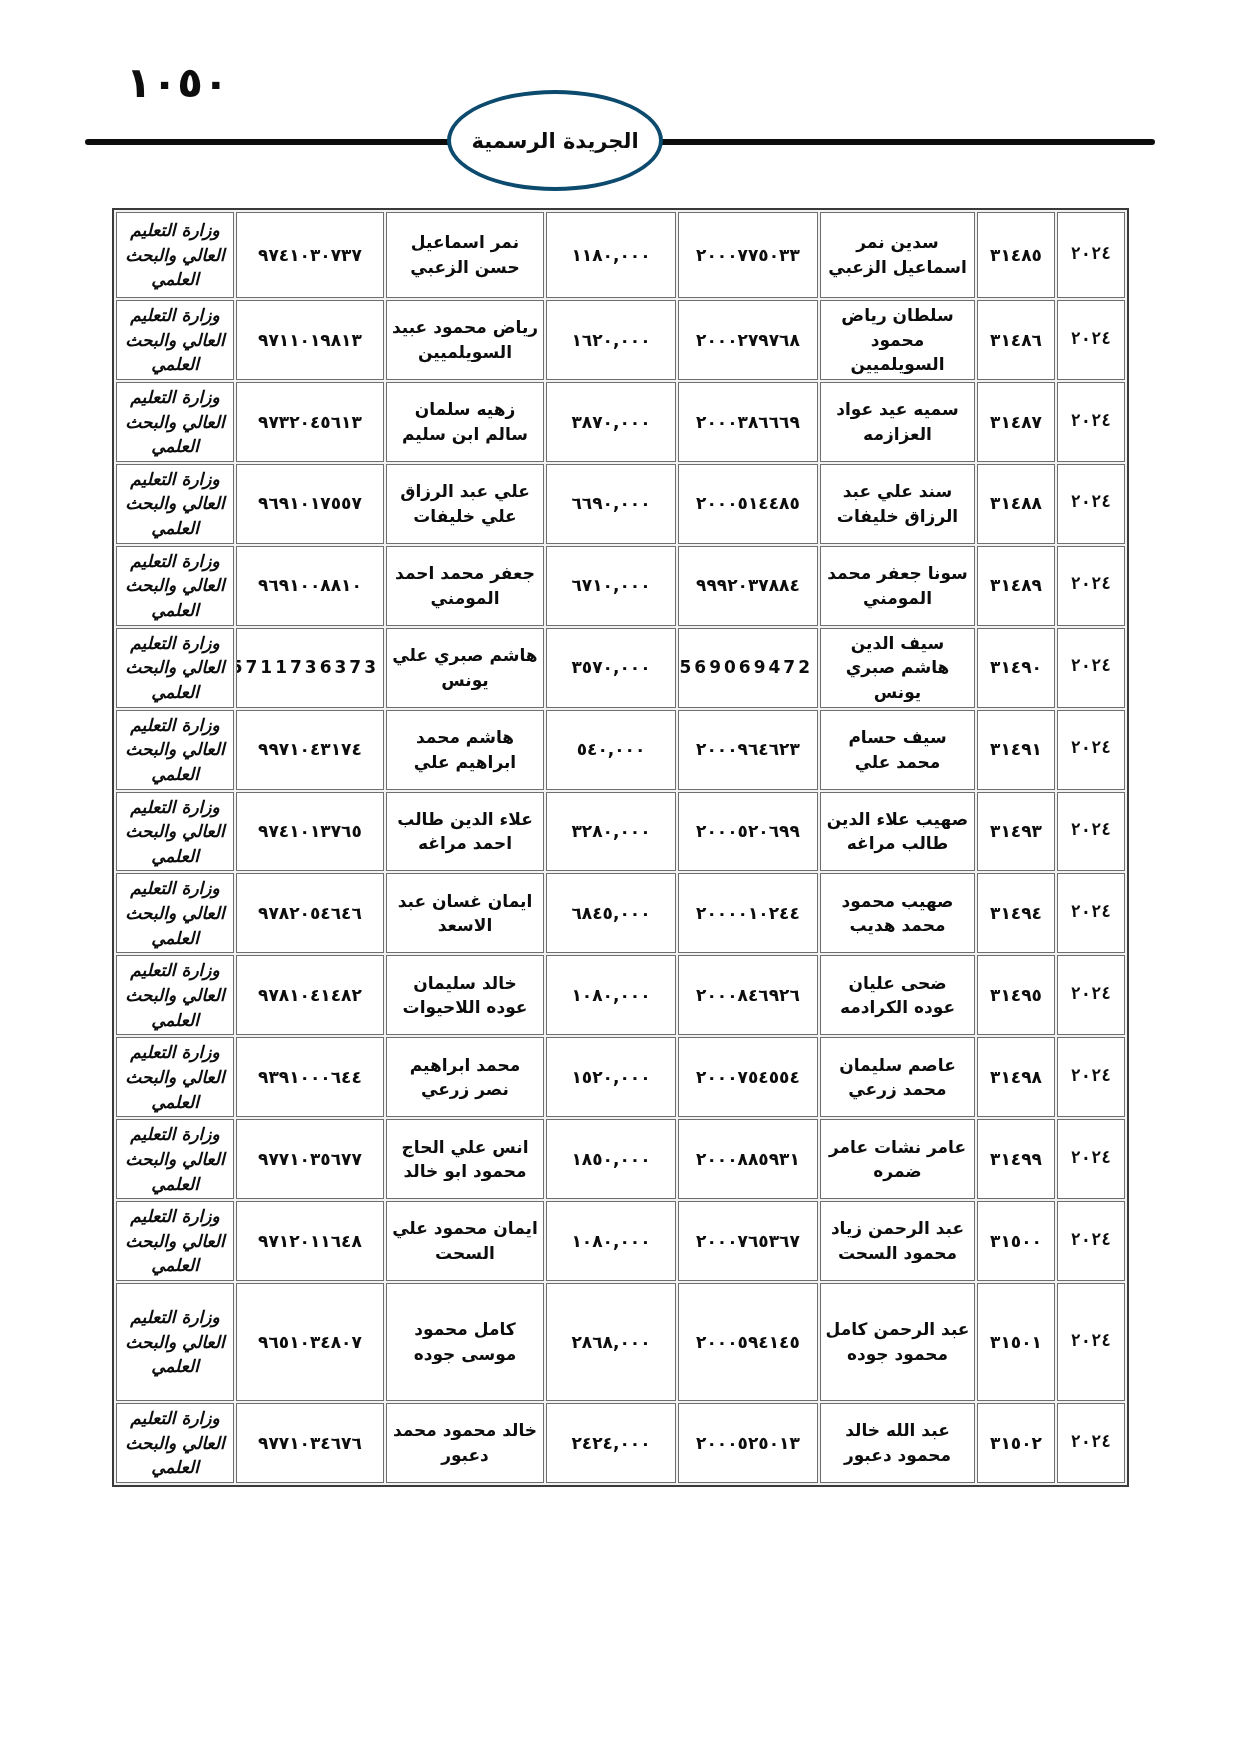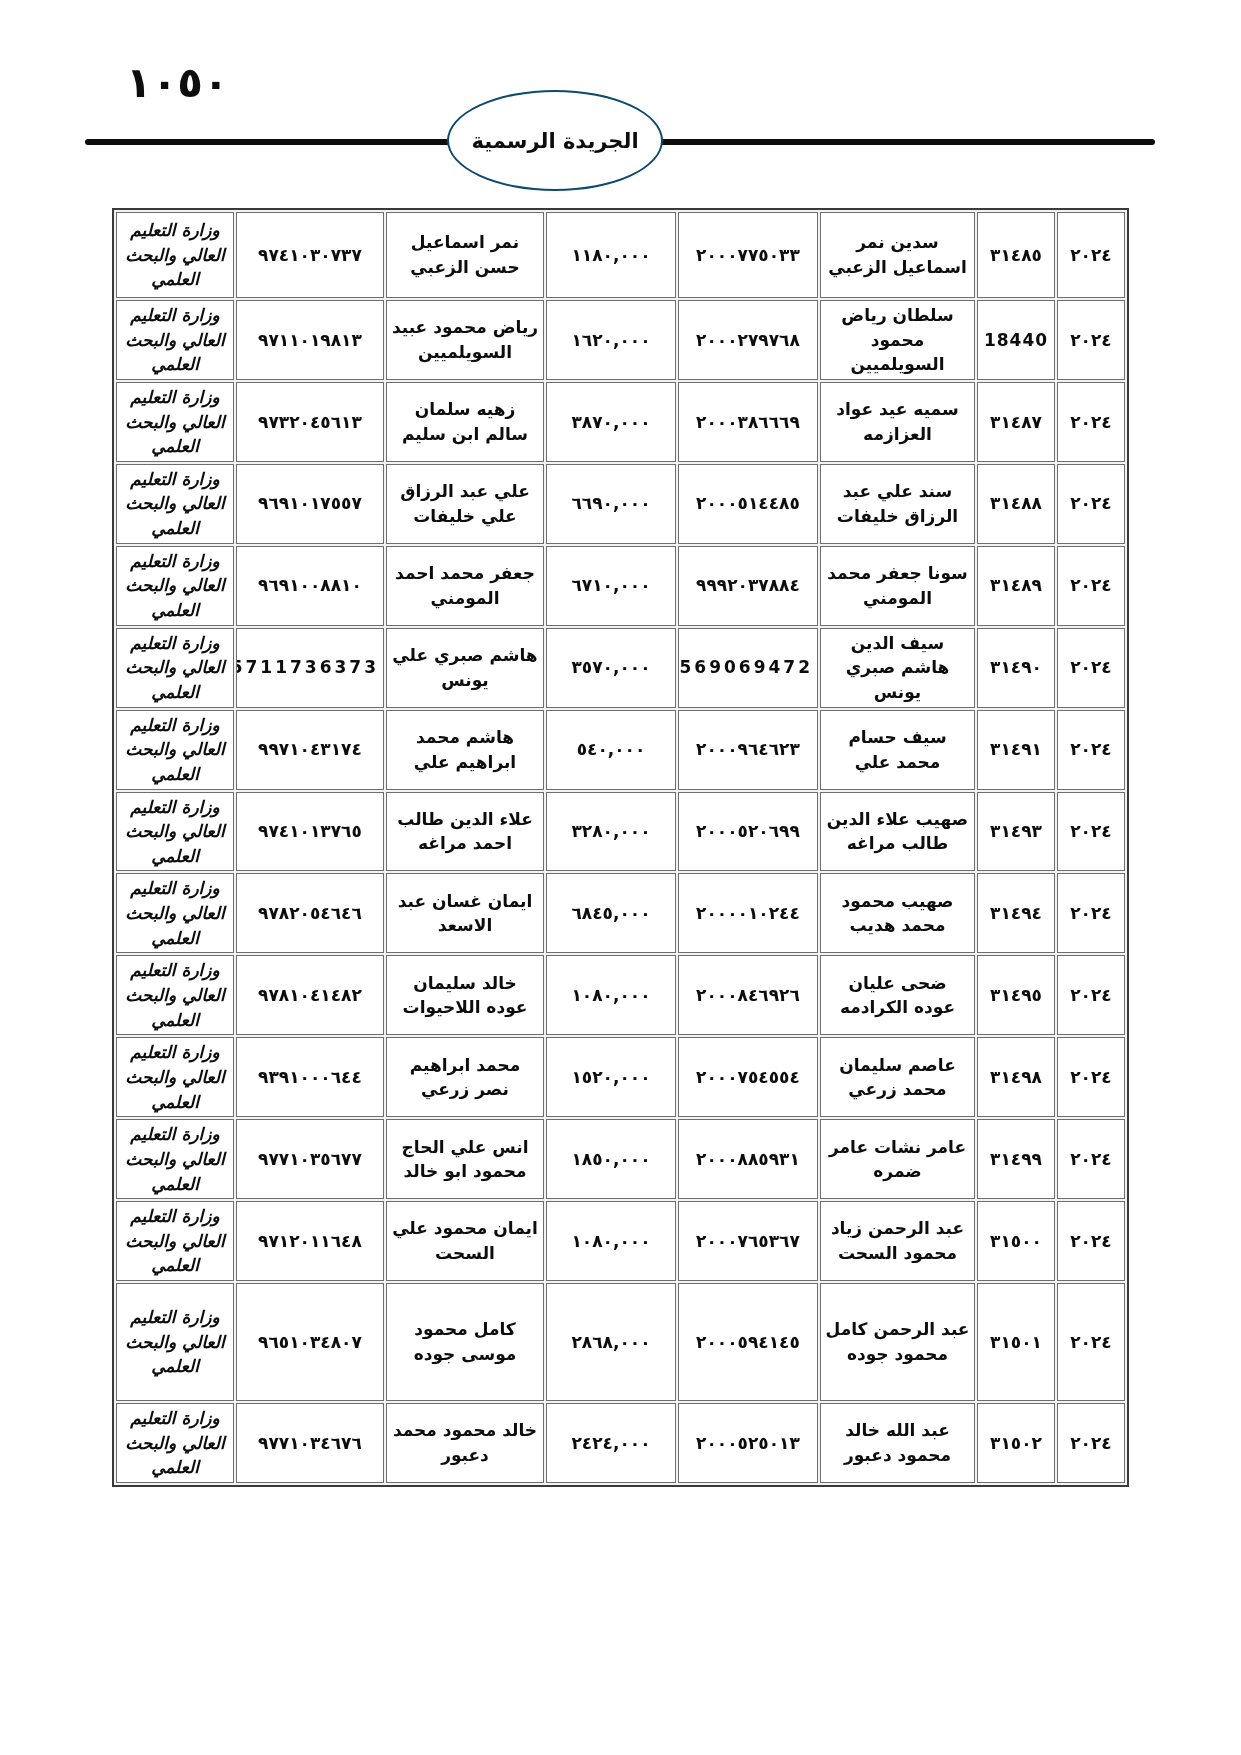--- a/index.html
+++ b/index.html
@@ -10,41 +10,41 @@
   .page-number{
     position:absolute;top:58px;left:126px;font-size:42px;font-weight:bold;
     letter-spacing:6px;direction:ltr;text-align:center;
   }
   .masthead-rule{
     position:absolute;left:85px;top:139px;width:1070px;height:6px;
     background:#0d0d0d;border-radius:3px;
   }
   .gazette-seal{
     position:absolute;left:447px;top:90px;width:216px;height:101px;
-    box-sizing:border-box;background:#ffffff;border:2px solid #0c4a6e;
+    box-sizing:border-box;background:#ffffff;border:4px solid #0c4a6e;
     border-radius:50%;display:flex;align-items:center;justify-content:center;
     z-index:2;
   }
   .gazette-seal span{font-size:21px;font-weight:bold;direction:rtl;}
   table.records{
     position:absolute;left:112px;top:208px;width:1010px;
     direction:rtl;table-layout:fixed;
     border-collapse:separate;border-spacing:2px;
     border:2px solid #3a3a3a;background:#f2f2f2;
   }
   table.records td{
     border:1px solid #6e6e6e;background:#ffffff;
     text-align:center;vertical-align:middle;
     font-weight:bold;font-size:17px;line-height:1.45;
     padding:2px 4px;overflow:hidden;
   }
   td.c-num{font-size:18px;letter-spacing:3px;}
   td.c-amount{font-size:18px;letter-spacing:1px;}
   td.c-serial{font-size:18px;letter-spacing:1px;margin-top:12px;}
-  td.c-year{font-size:18px;letter-spacing:1px;}
+  td.c-year{font-size:18px;letter-spacing:1px;font-family:Liberation Mono, monospace;}
   td.c-ministry{font-size:17px;padding:2px 6px;font-style:italic;}
   table.records tr{height:74px;}
   table.records tr:nth-child(1){height:86px;}
   table.records tr:nth-child(14){height:118px;}
   table.records tr:nth-child(17){height:98px;}
 </style>
 </head>
 <body>
 
 <div class="page-number">١٠٥٠</div>
@@ -72,21 +72,21 @@
     <td class="c-serial">٣١٤٨٥</td>
     <td class="c-name">سدين نمر اسماعيل الزعبي</td>
     <td class="c-num">٢٠٠٠٧٧٥٠٣٣</td>
     <td class="c-amount">١١٨٠,٠٠٠</td>
     <td class="c-name">نمر اسماعيل حسن الزعبي</td>
     <td class="c-num">٩٧٤١٠٣٠٧٣٧</td>
     <td class="c-ministry">وزارة التعليم العالي والبحث العلمي</td>
   </tr>
       <tr>
     <td class="c-year">٢٠٢٤</td>
-    <td class="c-serial">18440</td>
+    <td class="c-serial">٣١٤٨٦</td>
     <td class="c-name">سلطان رياض محمود السويلميين</td>
     <td class="c-num">٢٠٠٠٢٧٩٧٦٨</td>
     <td class="c-amount">١٦٢٠,٠٠٠</td>
     <td class="c-name">رياض محمود عبيد السويلميين</td>
     <td class="c-num">٩٧١١٠١٩٨١٣</td>
     <td class="c-ministry">وزارة التعليم العالي والبحث العلمي</td>
   </tr>
       <tr>
     <td class="c-year">٢٠٢٤</td>
     <td class="c-serial">٣١٤٨٧</td>

